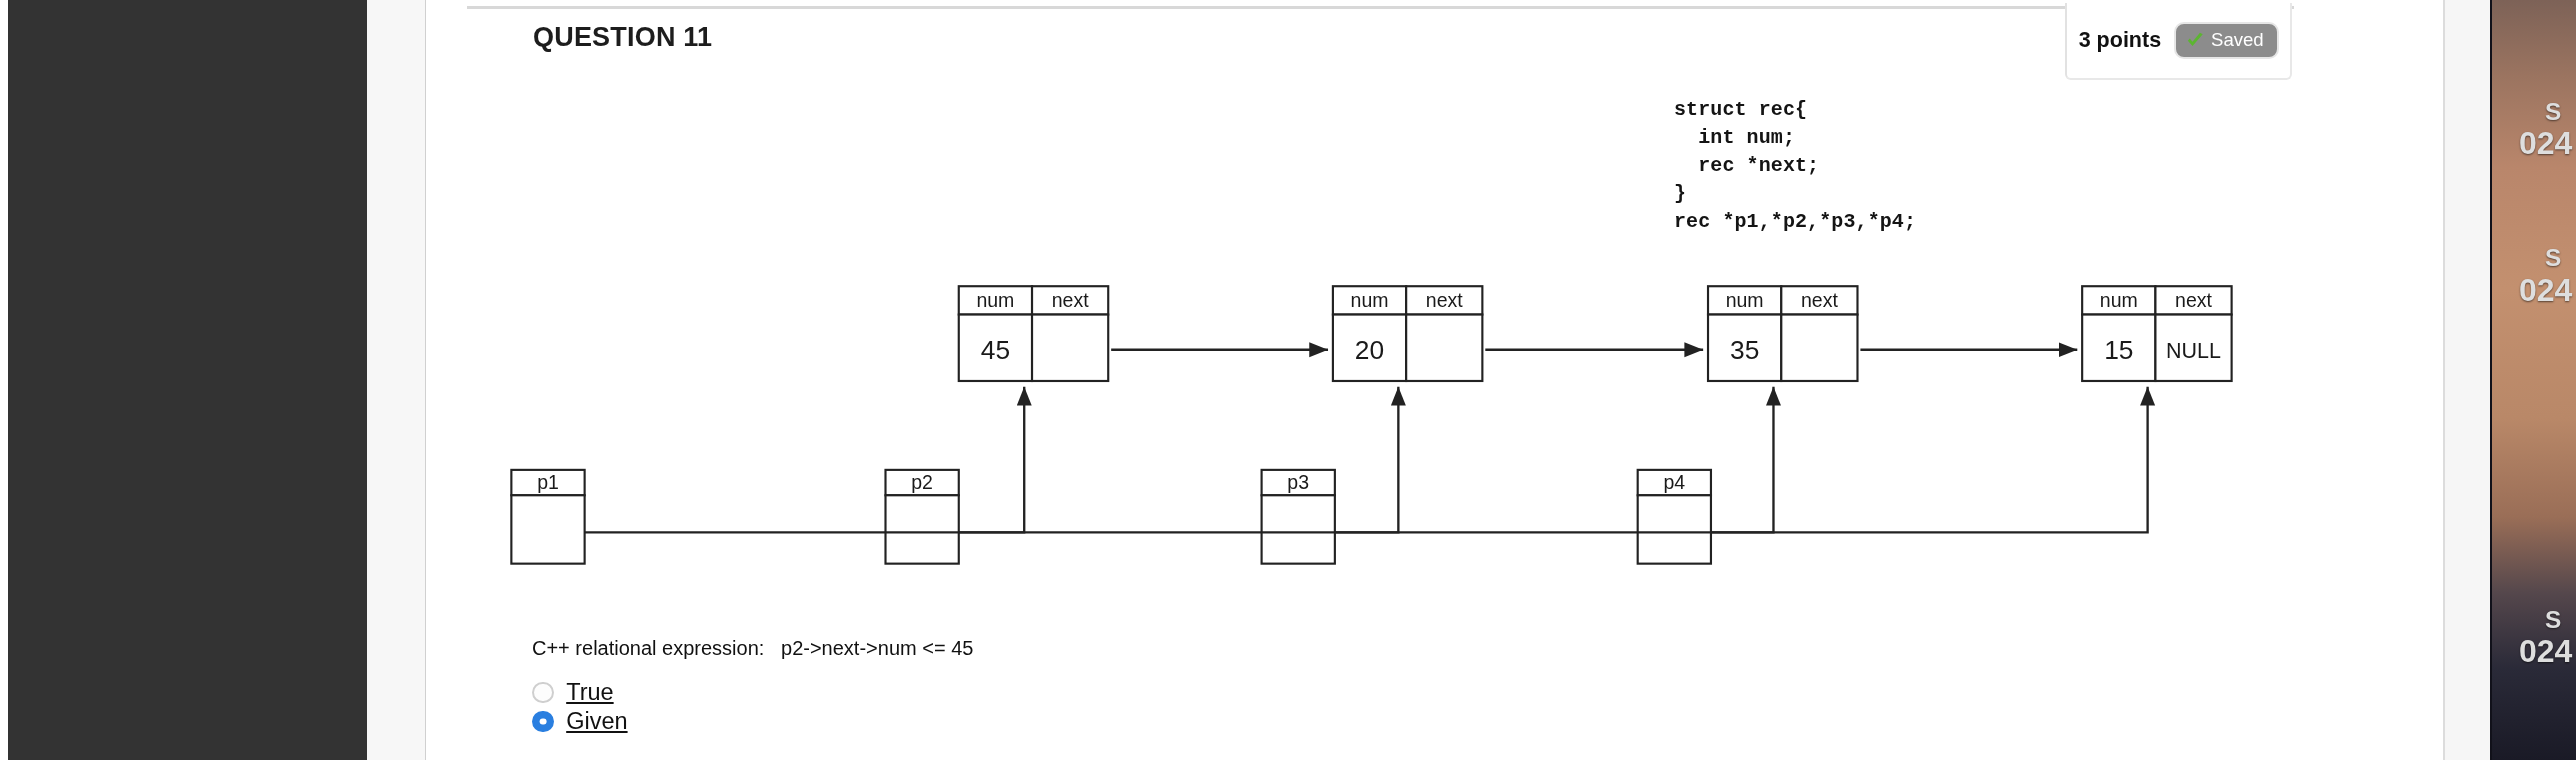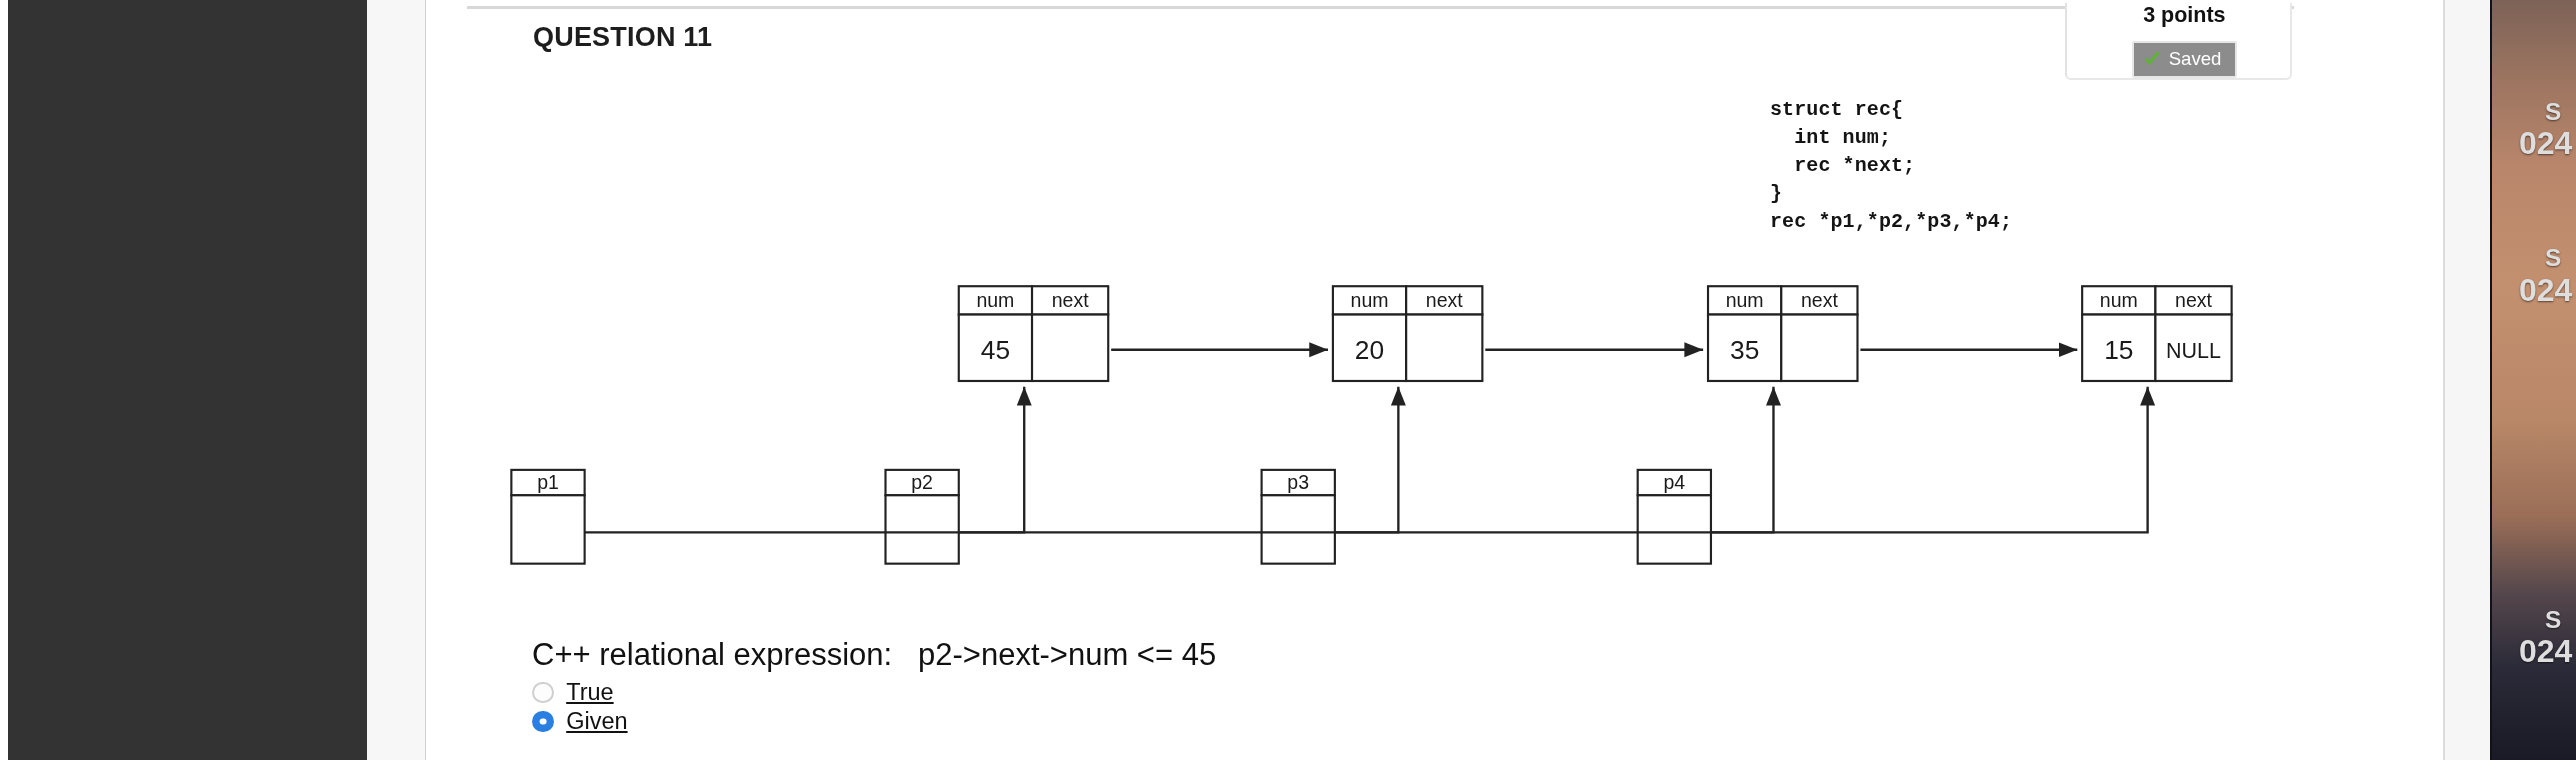--- a/index.html
+++ b/index.html
@@ -74,64 +74,64 @@
 
   .meta-box {
     position: absolute; left: 1639px; top: 2.9px;
     width: 227px; height: 77px;
     background: #ffffff;
     border-left: 2px solid #e2e2e2;
     border-bottom: 2px solid #e8e8e8;
     border-right: 2px solid #e8e8e8;
     border-radius: 0 0 5.9px 5.9px;
     display: flex; align-items: center;
-    padding-left: 11.7px; gap: 12.7px; flex-direction: column;
+    padding-left: 11.7px; gap: 12.7px;
   }
   .points {
     font-size: 21.5px; font-weight: bold; color: #111;
     white-space: nowrap;
   }
   .saved-badge {
     display: flex; align-items: center; gap: 6.8px;
     background: #8c8c8c;
     border: 2px solid #e6e6e6;
-    border-radius: 2px;
+    border-radius: 10px;
     padding: 5.9px 13.7px 5.9px 9.8px;
   }
   .check {
     width: 18.6px; height: 18.6px; flex: none;
     position: relative;
   }
   .saved-label { color: #ffffff; font-size: 18.6px; }
 
   
   .mono-block {
     position: absolute;
     font-family: "Liberation Mono", "DejaVu Sans Mono", monospace;
     font-weight: bold;
     font-size: 20px;
     line-height: 28px;
     color: #141414;
     white-space: pre;
     letter-spacing: 0.1px;
   }
   .prompt-text { left: 125px; top: 94px; }
-  .struct-text { left: 1344px; top: 96px; }
+  .struct-text { left: 1248px; top: 96px; }
 
   
   .diagram {
     position: absolute; left: 0; top: 0;
     width: 2017px; height: 760px;
     pointer-events: none;
   }
 
   
   .expr-line {
     position: absolute; left: 106px; top: 637px;
-    font-size: 31px; color: #111;
+    font-size: 20px; color: #111;
     white-space: pre;
   }
   .opt {
     position: absolute; left: 106px;
     display: flex; align-items: center; gap: 12.7px;
   }
   .opt-true  { top: 679px; }
   .opt-false { top: 708px; }
   .radio {
     width: 21.5px; height: 21.5px; border-radius: 50%;

